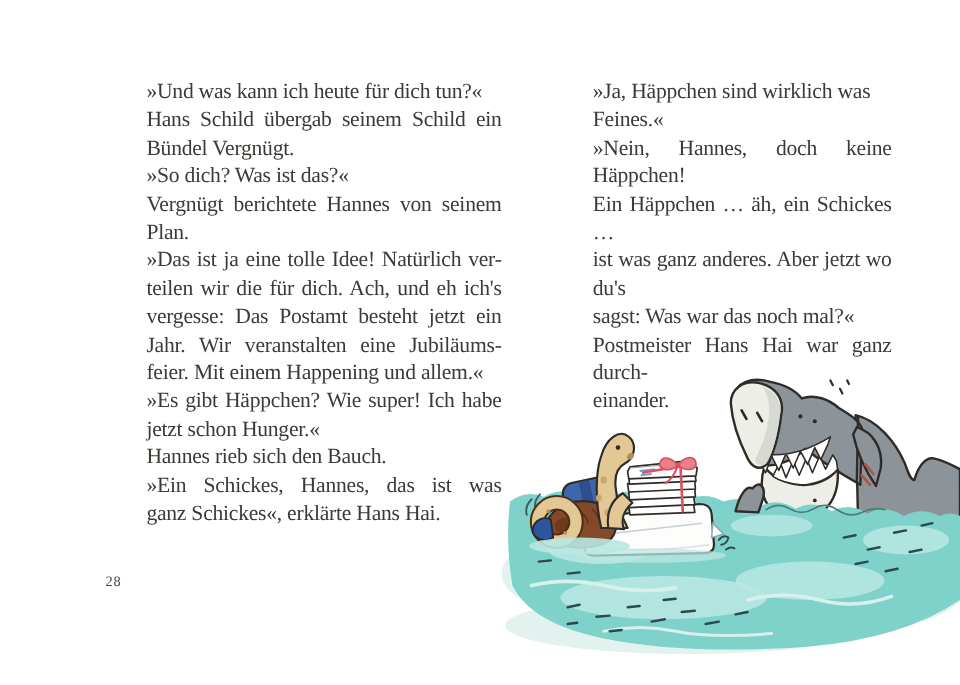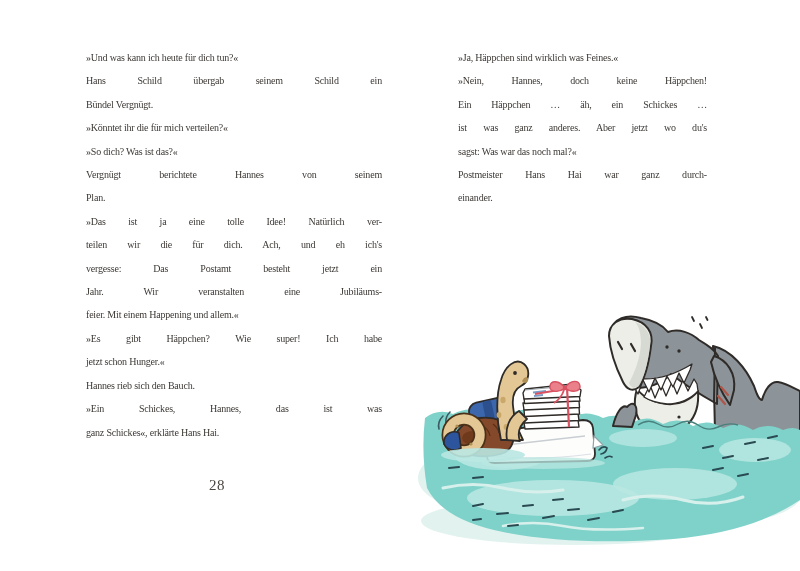--- a/index.html
+++ b/index.html
@@ -2,30 +2,30 @@
 <html style="--water: #7fd2ca; --water_light: #b9e7e2; --water_pale: #e2f3ef; --shark_gray: #8d9499; --shark_belly: #edeee7; --turtle_tan: #e3c795; --otter_brown: #84492a; --cap_blue: #3c67ad; --ribbon_red: #d95262; --dash_teal: #2a4a52;"><head>
 <meta charset="utf-8">
 <style>
   html,body{margin:0;padding:0;}
   body{
     width:800px;height:571px;position:relative;background:#ffffff;overflow:hidden;
     font-family:"Liberation Serif","DejaVu Serif",serif;
   }
   .book-spread{position:absolute;inset:0;background:#ffffff;}
   .page-text{
-    position:absolute;top:46px;color:#3d3935;font-size:10px;
-    line-height:23.4px;letter-spacing:-0.2px;
+    position:absolute;top:65px;color:#3d3935;font-size:18px;
+    line-height:23.4px;letter-spacing:-0.2px;margin-left:36px;
   }
   .page-text--left{left:86px;width:296px;}
   .page-text--right{left:458px;width:249px;}
   .line{min-height:23.4px;}
   .line.just{text-align:justify;text-align-last:justify;}
   .page-number{
-    position:absolute;top:477px;left:88px;width:258px;text-align:center;
-    font-size:15px;color:#4a4642;letter-spacing:0.5px;
+    position:absolute;top:477px;left:88px;width:258px;text-align:left;
+    font-size:12px;color:#4a4642;letter-spacing:0.5px;
   }
   .illustration{position:absolute;left:413px;top:288px;width:387px;height:272px;}
   
   .f-water{fill:var(--water)}
   .f-wlight{fill:var(--water_light)}
   .f-wpale{fill:var(--water_pale)}
   .f-gray{fill:var(--shark_gray)}
   .f-belly{fill:var(--shark_belly)}
   .f-tan{fill:var(--turtle_tan)}
   .f-brown{fill:var(--otter_brown)}
@@ -39,21 +39,20 @@
 <div class="book-spread">
 
   <div class="page-text page-text--left">
 
       <div class="line">»Und was kann ich heute für dich tun?«</div>
 
       <div class="line just">Hans Schild übergab seinem Schild ein</div>
 
       <div class="line">Bündel Vergnügt.</div>
 
-      <div class="line">»Könntet ihr die für mich verteilen?«</div>
 
       <div class="line">»So dich? Was ist das?«</div>
 
       <div class="line just">Vergnügt berichtete Hannes von seinem</div>
 
       <div class="line">Plan.</div>
 
       <div class="line just">»Das ist ja eine tolle Idee! Natürlich ver-</div>
 
       <div class="line just">teilen wir die für dich. Ach, und eh ich's</div>

